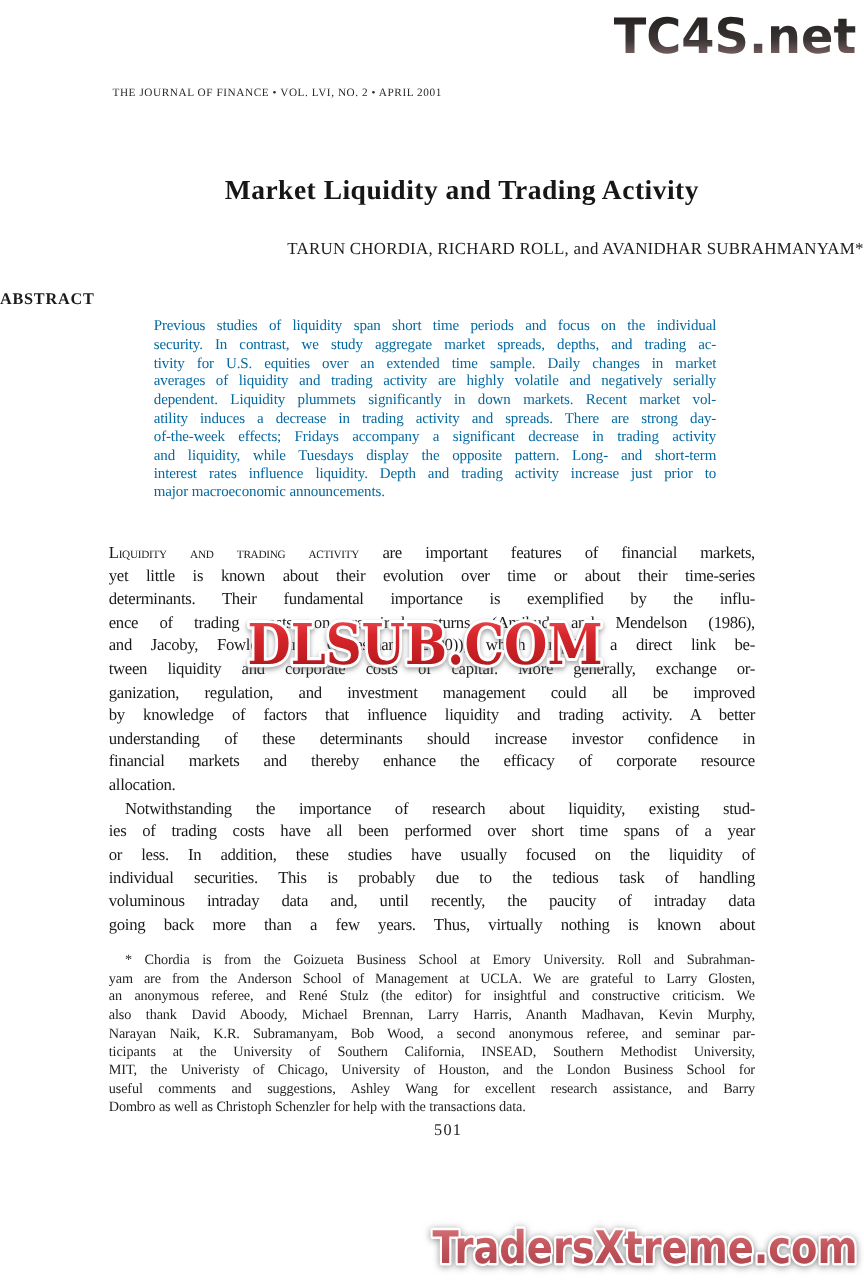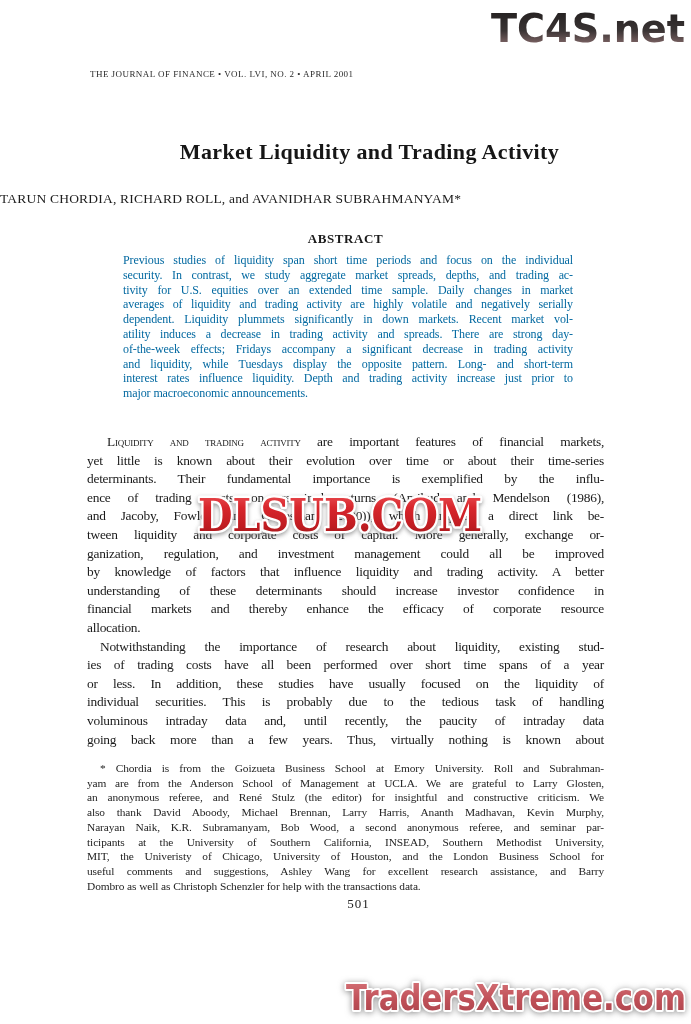--- a/index.html
+++ b/index.html
@@ -6,36 +6,36 @@
   body{width:691px;height:1024px;background:#ffffff;position:relative;overflow:hidden;
        font-family:"Liberation Serif", serif;color:#1b1b1b;}
   .page{position:absolute;inset:0;}
 
   .journal-line{position:absolute;left:90px;top:69px;font-size:9px;letter-spacing:.45px;
                 color:#2a2a2a;white-space:nowrap;}
 
   .title{position:absolute;left:0;right:0;top:139px;margin:0;text-align:center;
          font-size:22px;font-weight:bold;letter-spacing:.4px;color:#161616;padding-left:48px;}
 
-  .authors{position:absolute;left:0;right:0;top:191px;text-align:left;
+  .authors{position:absolute;left:0;right:0;top:191px;text-align:right;
            font-size:13.5px;letter-spacing:.2px;color:#1d1d1d;}
 
-  .abs-head{position:absolute;left:0;right:0;top:231px;text-align:center;
+  .abs-head{position:absolute;left:0;right:0;top:231px;text-align:left;
             font-size:13px;font-weight:bold;letter-spacing:.6px;}
 
   .line{text-align:justify;text-align-last:justify;}
   .last-left > .line:last-child{text-align-last:left;}
   .indent > .line:first-child{text-indent:13px;}
 
   .abstract{position:absolute;left:123px;top:253px;width:450px;
             font-size:12px;line-height:14.8px;letter-spacing:-0.1px;color:#0369a1;}
 
   .bodytext{position:absolute;left:87px;top:433px;width:517px;
             font-size:13.4px;line-height:18.6px;letter-spacing:-0.25px;color:#1a1a1a;}
-  .sc{font-variant:small-caps;margin-left:20px;}
+  .sc{font-variant:small-caps;}
 
   .footnote{position:absolute;left:87px;top:761px;width:517px;
             font-size:11.4px;line-height:14.7px;letter-spacing:-0.1px;color:#242424;}
 
   .pagenum{position:absolute;left:0;right:0;top:896px;text-align:center;
            font-size:13px;letter-spacing:1px;color:#222;margin-left:26px;}
 
   .wm-top{position:absolute;top:2px;right:2px;filter:blur(.4px);}
   .wm-mid{position:absolute;left:188px;top:486px;
           filter:drop-shadow(0 2px 2px rgba(110,110,110,.65));}

